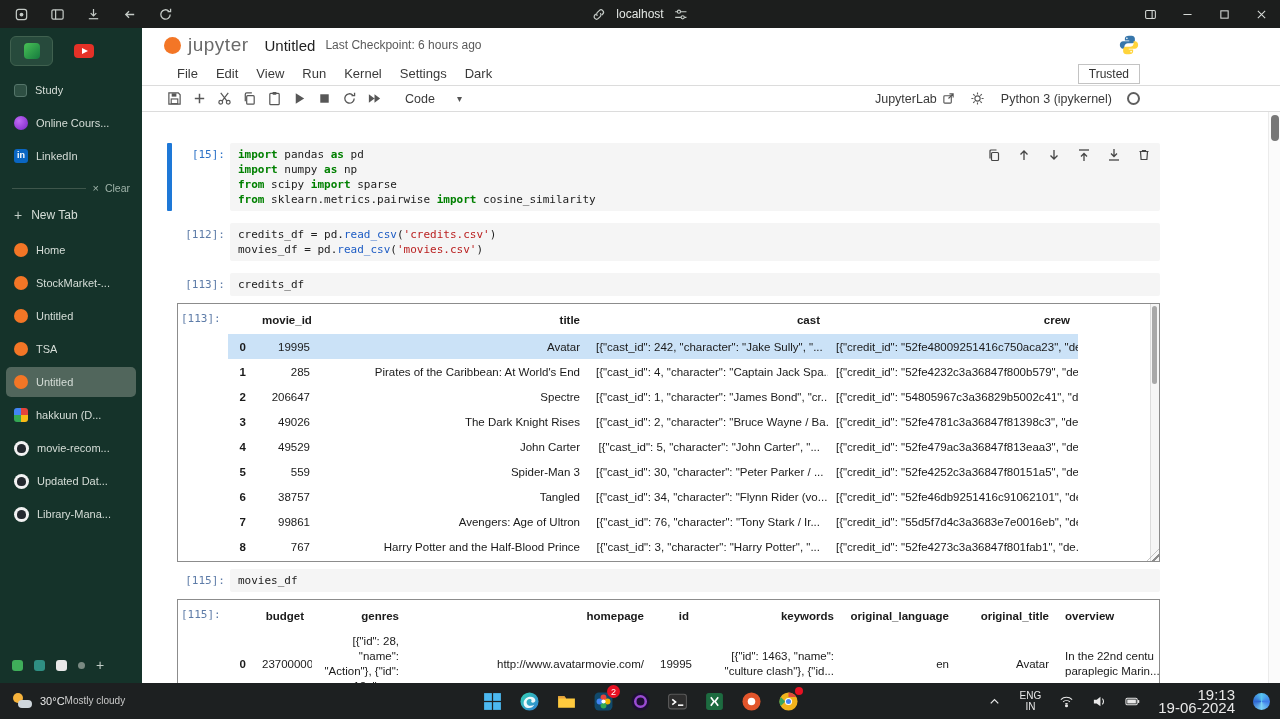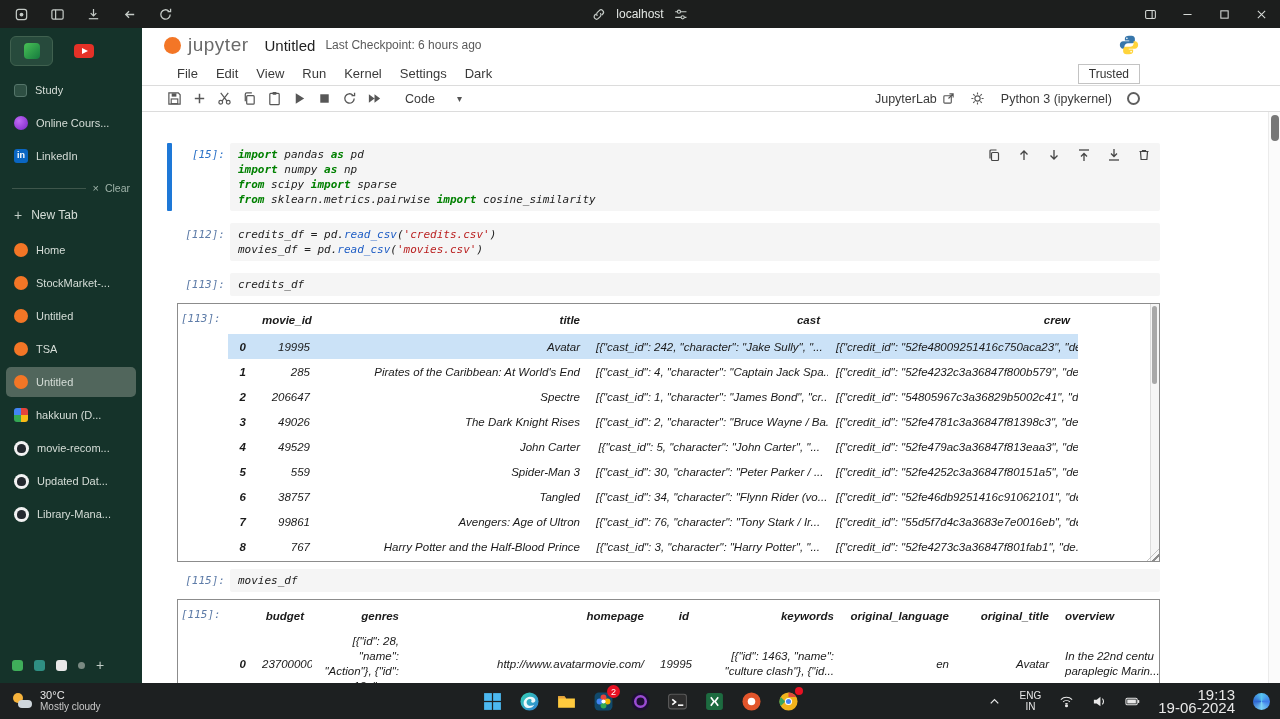--- a/index.html
+++ b/index.html
@@ -67,21 +67,21 @@
   .jp-toolbar { height:26px; display:flex; align-items:center; padding:0 140px 0 24px; border-bottom:1px solid #dcdcdc; gap:9px; color:#575757; }
   .tb-btn { width:16px; height:16px; display:inline-flex; align-items:center; justify-content:center; color:#575757; }
   .tb-btn svg { width:15px; height:15px; }
   .cell-type { display:flex; align-items:center; gap:22px; margin-left:14px; font-size:12.5px; color:#3a3a3a; }
   .caret { font-size:10px; color:#555; }
   .jp-toolbar-right { margin-left:auto; display:flex; align-items:center; gap:15px; font-size:12.5px; color:#3a3a3a; }
   .jlab-link { display:flex; align-items:center; gap:5px; }
   .kernel-circle { width:13px; height:13px; border:2px solid #5f5f5f; border-radius:50%; }
 
   
-  .jp-notebook { flex:1; position:relative; overflow:hidden;font-style:italic; }
+  .jp-notebook { flex:1; position:relative; overflow:hidden; }
   .nb-inner { padding:31px 0 0 23px; }
   .cell { display:flex; position:relative; margin-bottom:12px; width:1000px; }
   .cell.selected::before { content:""; position:absolute; left:2px; top:0; bottom:0; width:5px; background:#1e78d7; border-radius:1px; }
   .in-prompt { width:60px; margin-right:5px; text-align:right; font-family:"DejaVu Sans Mono", monospace; font-size:11px; color:#5e7ca8; padding-top:5px; flex:none; white-space:nowrap; }
   .cell.selected .in-prompt { color:#2c72c7; }
   .editor { flex:none; width:930px; background:#f5f5f5; padding:4px 8px; border-radius:2px; }
   .cm-line { height:15px; line-height:15px; font-family:"DejaVu Sans Mono", monospace; font-size:11px; white-space:pre; color:#212121; }
   .tk-kw { color:#008000; font-weight:bold; }
   .tk-str { color:#ba2121; }
   .tk-fn { color:#1d5cc4; }
@@ -116,21 +116,21 @@
 
   .page-scrollbar { position:absolute; right:0; top:0; bottom:0; width:12px; background:#fbfbfb; border-left:1px solid #ebebeb; }
   .page-thumb { position:absolute; top:3px; left:2px; width:8px; height:26px; background:#777; border-radius:4px; }
 
   
   .taskbar { position:absolute; left:0; right:0; bottom:0; height:36px; background:#1d2021; display:flex; align-items:center; color:#e8e8e8; }
   .weather { display:flex; align-items:center; gap:8px; padding:0 12px; }
   .weather-icon { position:relative; width:20px; height:18px; }
   .weather-sun { position:absolute; left:1px; top:1px; width:10px; height:10px; border-radius:50%; background:#f6b33c; }
   .weather-cloud { position:absolute; right:0; bottom:2px; width:14px; height:8px; border-radius:6px; background:#cfd6dc; }
-  .weather-text { display:flex; flex-direction:column; line-height:12px; }
+  .weather-text { display:flex; flex-direction:row; line-height:12px; }
   .weather-temp { font-size:11px; }
   .weather-desc { font-size:10px; color:#c9c9c9; }
   .tb-center { position:absolute; left:50%; transform:translateX(-50%); display:flex; gap:11px; align-items:center; }
   .tb-app { width:26px; height:26px; display:flex; align-items:center; justify-content:center; position:relative; border-radius:4px; }
   .tb-app svg { width:21px; height:21px; }
   .tb-badge { position:absolute; top:-3px; right:-4px; min-width:13px; height:13px; border-radius:7px; background:#e81123; color:#fff; font-size:9px; display:flex; align-items:center; justify-content:center; padding:0 2px; }
   .tb-dot { position:absolute; top:-1px; right:-2px; width:8px; height:8px; border-radius:50%; background:#e81123; }
   .tb-right { margin-left:auto; display:flex; align-items:center; gap:18px; padding-right:10px;justify-content:center; }
   .tray-ico { width:15px; height:15px; display:inline-flex; color:#e8e8e8; }
   .tray-ico svg { width:15px; height:15px; }

